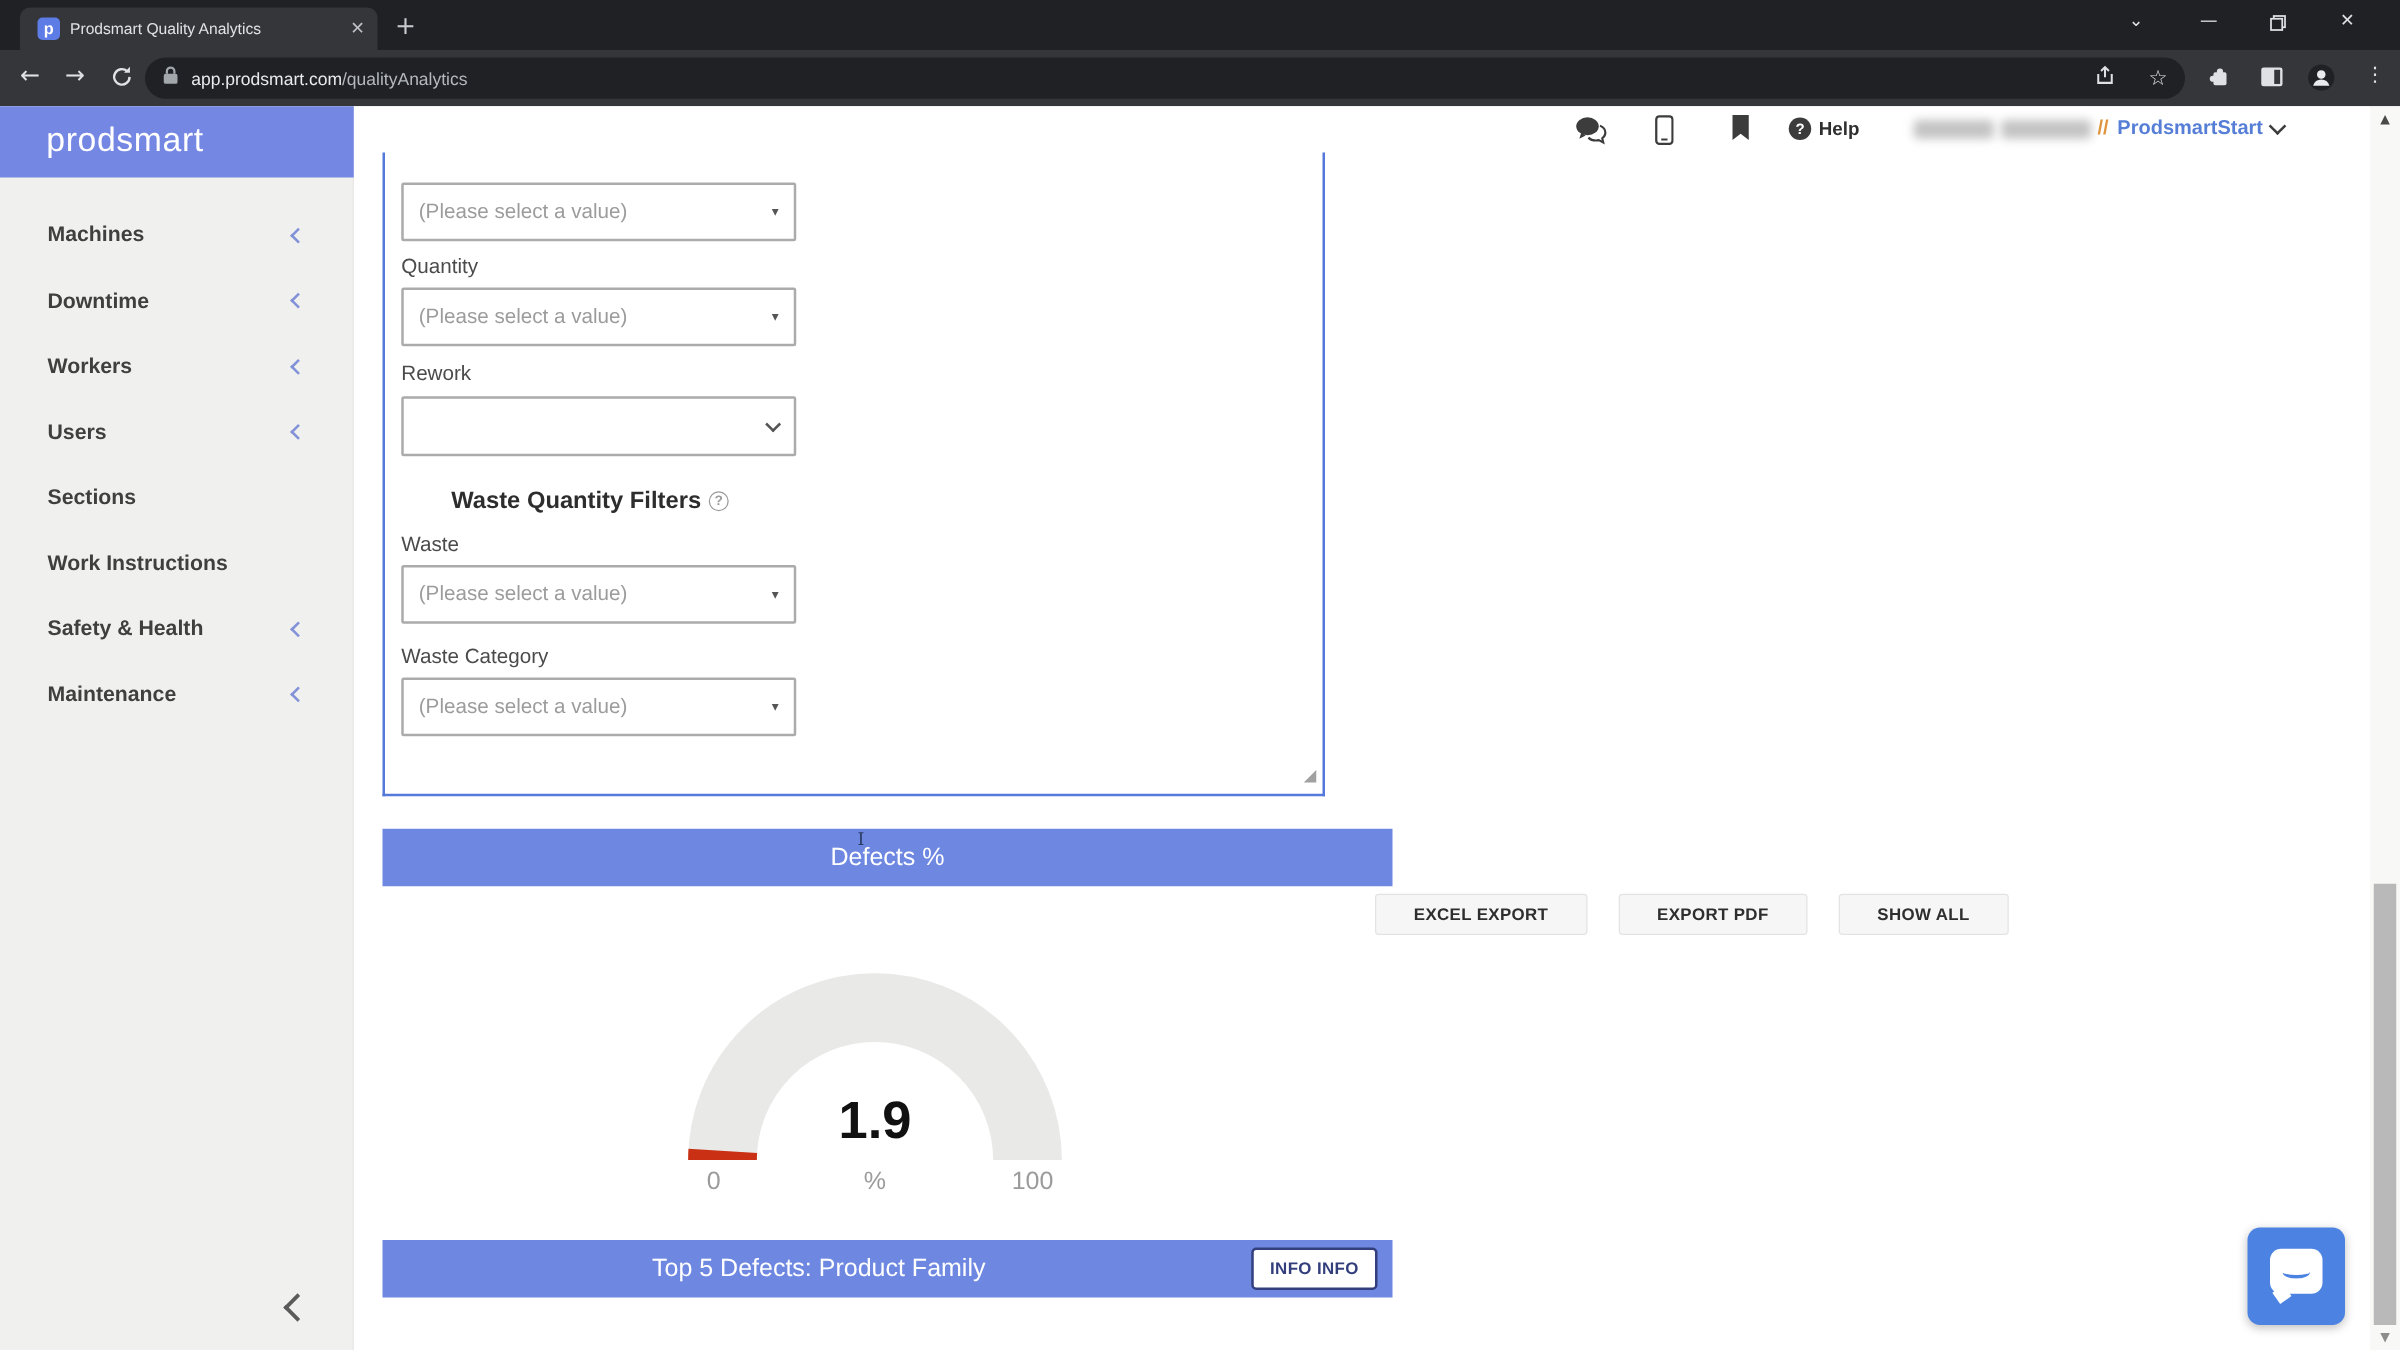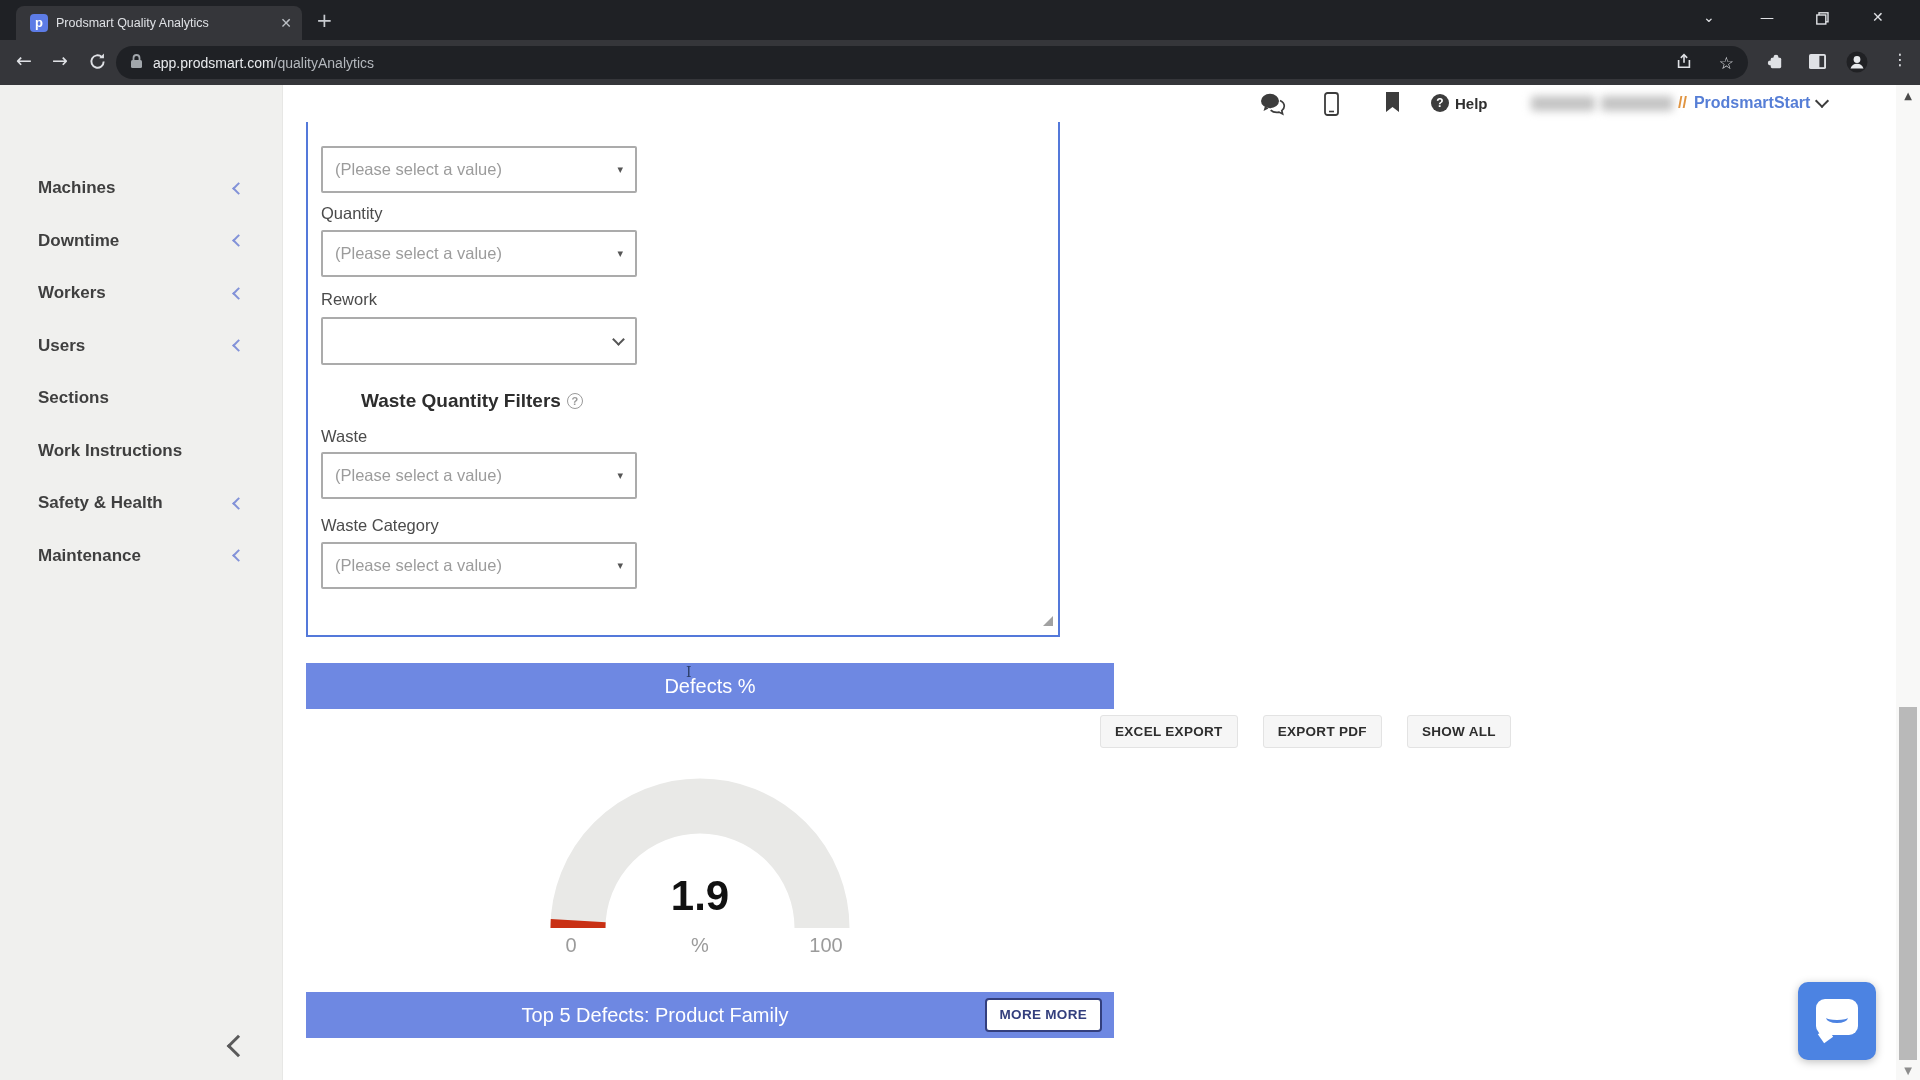--- a/index.html
+++ b/index.html
@@ -70,21 +70,21 @@
 
   
   .banner { position:absolute; left:306px; width:808px; height:46px; background:#6e88e2; color:#fff;
             font-size:20px; text-align:center; line-height:46px; }
   #defects-banner { top:663px; }
   #top5-banner { top:992px; padding-right:110px; }
   #cursor-ibeam { position:absolute; left:686px; top:664px; color:#2b3d66; font-size:14px;
                   font-family:"DejaVu Serif", serif; }
   #export-row { position:absolute; left:1100px; top:715px; display:flex; gap:25px; }
   .export-btn { background:#f6f6f6; border:1px solid #e3e3e3; border-radius:3px; color:#2e2e2e;
-                font-size:13.5px; font-weight:700; letter-spacing:.3px; padding:8px 14px;
+                font-size:13.5px; font-weight:700; letter-spacing:.3px; padding:8px 30px;
                 font-family:"Liberation Sans", sans-serif; }
   #more-info-btn { position:absolute; top:6px; right:12px; height:34px; background:#fff;
                    border:2px solid #333f7d; border-radius:4px; color:#333f7d; font-size:13.5px;
                    font-weight:700; letter-spacing:.3px; line-height:30px; padding:0 13px; }
 
   
   #gauge-wrap { position:absolute; left:540px; top:768px; width:320px; height:162px; }
   #gauge-value { position:absolute; left:540px; top:872px; width:320px; text-align:center;
                  font-size:42px; font-weight:700; color:#111; }
   .gauge-axis { position:absolute; top:934px; font-size:20px; color:#9b9b9b; text-align:center; }
@@ -201,20 +201,21 @@
   <span class="blur-blob abs" style="left:1248px; top:11px; width:64px;"></span>
   <span class="blur-blob abs" style="left:1318px; top:11px; width:72px;"></span>
   <div id="account" style="left:1395px;">
     <span id="acct-sep">//</span>
     <span id="acct-name">ProdsmartStart</span>
     <span style="width:10px; height:10px; border-left:2.5px solid #3c3c3c; border-bottom:2.5px solid #3c3c3c; transform:rotate(-45deg); margin-bottom:5px;"></span>
   </div>
 </div>
 
 <div id="sidebar">
+  <div id="logo">prodsmart</div>
   <div id="nav">
     <div class="nav-item">
       <span class="nav-label">Machines</span>
       <span class="chev-left"></span>
     </div>
     <div class="nav-item">
       <span class="nav-label">Downtime</span>
       <span class="chev-left"></span>
     </div>
     <div class="nav-item">
@@ -289,21 +290,21 @@
     <path d="M 38 160 A 122 122 0 0 1 38.22 152.72" fill="none" stroke="#c93014" stroke-width="55" stroke-linecap="butt"></path>
   </svg>
 </div>
 <div id="gauge-value">1.9</div>
 <div class="gauge-axis" id="gauge-min">0</div>
 <div class="gauge-axis" id="gauge-unit">%</div>
 <div class="gauge-axis" id="gauge-max">100</div>
 
 <div class="banner" id="top5-banner">
   <span>Top 5 Defects: Product Family</span>
-  <button id="more-info-btn">MORE MORE</button>
+  <button id="more-info-btn">INFO INFO</button>
 </div>
 
 <div id="chat-widget">
   <div id="chat-tail"></div>
   <div id="chat-bubble">
     <div id="chat-smile"></div>
   </div>
 </div>
 
 <div id="scrollbar">

